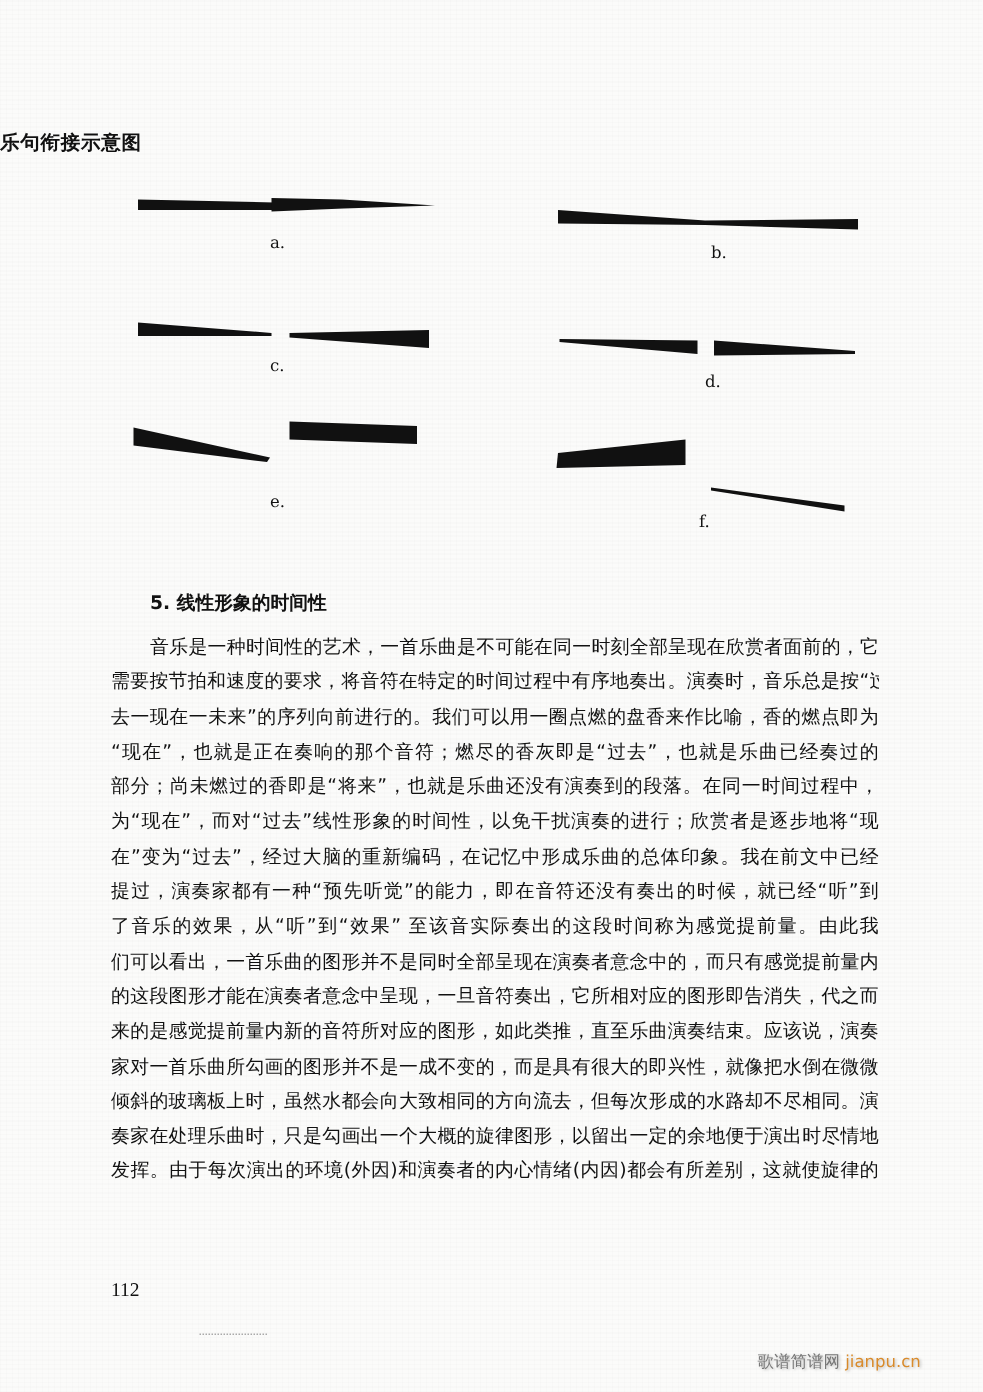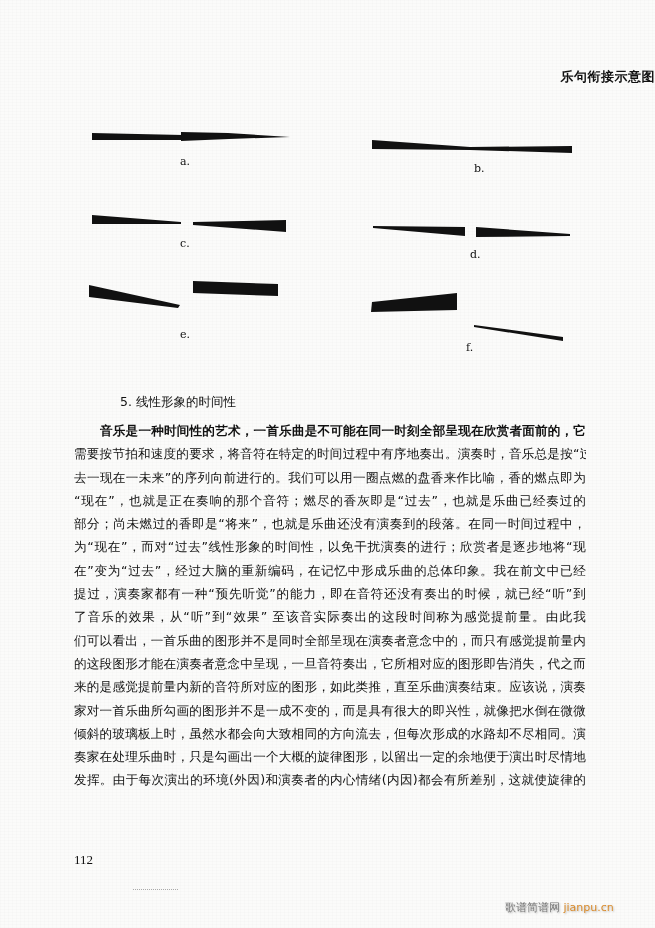--- a/index.html
+++ b/index.html
@@ -11,50 +11,50 @@
       color: #111;
     }
     .page-noise {
       position: absolute; inset: 0;
       background-image:
         repeating-linear-gradient(0deg, rgba(0,0,0,0.012) 0px, rgba(0,0,0,0.012) 1px, transparent 1px, transparent 3px),
         repeating-linear-gradient(90deg, rgba(0,0,0,0.01) 0px, rgba(0,0,0,0.01) 1px, transparent 1px, transparent 4px);
       pointer-events: none;
     }
     .figure-title {
-      position: absolute; left: 0; width: 655px; top: 68px;
-      text-align: right;
+      position: absolute; left: 0; width: 655px; top: 86px;
+      text-align: left;
       font-family: "DejaVu Sans", "Liberation Sans", sans-serif;
       font-size: 13px; font-weight: bold; letter-spacing: 0.5px;
     }
     .diagram {
       position: absolute; left: 0; top: 0; width: 655px; height: 380px;
     }
     .fig-label {
       position: absolute;
       font-family: "DejaVu Serif", "Liberation Serif", serif;
       font-size: 11px;
     }
     .section-heading {
       position: absolute; left: 100px; top: 394px;
       font-family: "DejaVu Sans", "Liberation Sans", sans-serif;
-      font-size: 12.5px; font-weight: normal; margin-left: 20px;
+      font-size: 12.5px; font-weight: bold;
     }
     .body-text {
       position: absolute; left: 74px; top: 419px; width: 512px;
       font-family: "DejaVu Sans", "Liberation Sans", sans-serif;
       font-size: 12.6px;
     }
     .body-line {
       height: 23.3px; line-height: 23.3px;
       white-space: nowrap; overflow: hidden;
       text-align: justify; text-align-last: justify;
       letter-spacing: 0.2px;
     }
-    .body-line.indent { padding-left: 26px; font-weight: bold; }
+    .body-line.indent { padding-left: 26px; }
     .page-number {
       position: absolute; left: 74px; top: 852px;
       font-family: "Liberation Serif", "DejaVu Serif", serif;
       font-size: 13px;
     }
     .scan-mark {
       position: absolute; left: 133px; top: 889px; width: 45px; height: 2px;
       border-top: 1px dotted #aaa;
     }
     .watermark {

